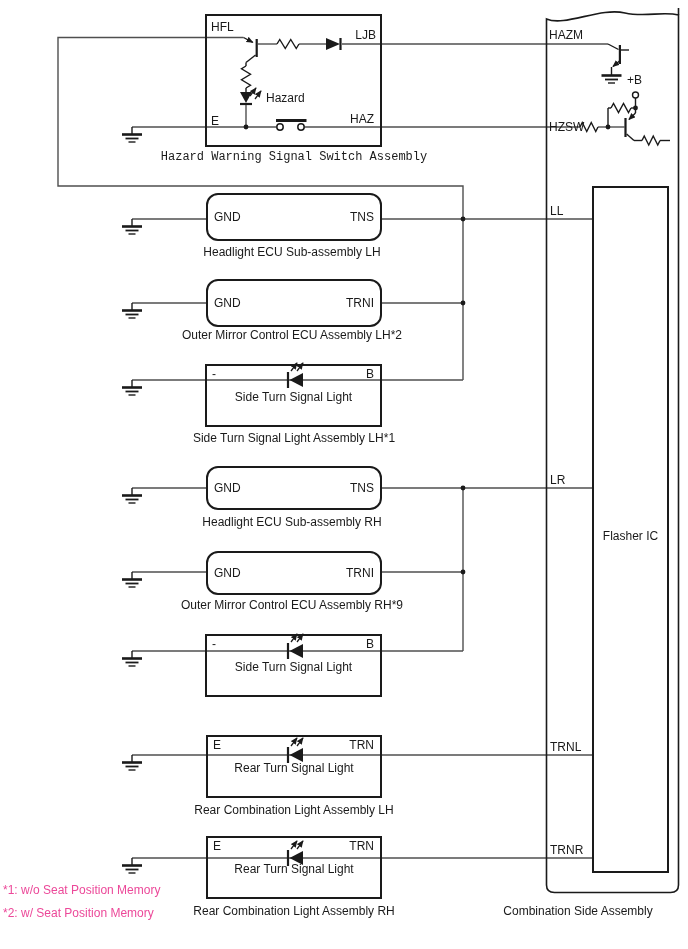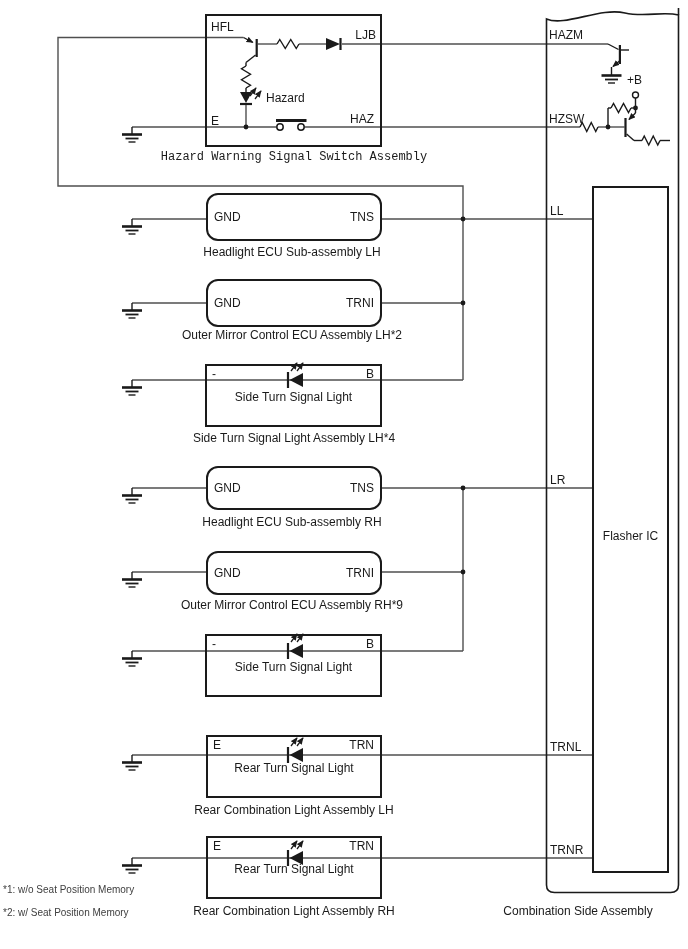--- a/index.html
+++ b/index.html
@@ -11,21 +11,21 @@
   .box{position:absolute;border:2px solid #1a1a1a;box-sizing:border-box;background:transparent;}
   .rounded{border-radius:12px;}
   .pin{position:absolute;font-size:12px;line-height:14px;white-space:nowrap;color:#1a1a1a;}
   .pin-left-mid{left:6px;top:50%;transform:translateY(-50%);}
   .pin-right-mid{right:6px;top:50%;transform:translateY(-50%);}
   .pin-left-top{left:5px;top:1px;}
   .pin-right-top{right:6px;top:1px;}
   .inner-label{position:absolute;left:50%;transform:translateX(-50%);top:24px;font-size:12px;white-space:nowrap;}
   .caption{position:absolute;transform:translateX(-50%);font-size:12px;line-height:14px;white-space:nowrap;color:#1a1a1a;}
   .floatlbl{position:absolute;font-size:12px;line-height:14px;white-space:nowrap;color:#1a1a1a;}
-  .footnote{position:absolute;left:3px;font-size:10px;line-height:14px;white-space:nowrap;color:#404040;}
+  .footnote{position:absolute;left:3px;font-size:12px;line-height:14px;white-space:nowrap;color:#ec4899;}
 </style>
 </head>
 <body>
 
 <div id="stage">
 
   <svg id="wires" viewBox="0 0 688 949" xmlns="http://www.w3.org/2000/svg">
     <defs>
       <marker id="ah" markerWidth="9" markerHeight="8" refX="6.2" refY="3" orient="auto" markerUnits="userSpaceOnUse">
         <path d="M0,0 L7,3 L0,6 Z" fill="#1a1a1a"></path>
@@ -180,21 +180,21 @@
     <span class="pin pin-left-mid">GND</span>
     <span class="pin pin-right-mid">TRNI</span>
   </div>
   <div class="caption" style="left:292px;top:328px;">Outer Mirror Control ECU Assembly LH*2</div>
 
   <div class="box" style="left:205px;top:364px;width:177px;height:63px;">
     <span class="pin pin-left-top">-</span>
     <span class="pin pin-right-top">B</span>
     <span class="inner-label">Side Turn Signal Light</span>
   </div>
-  <div class="caption" style="left:294px;top:431px;">Side Turn Signal Light Assembly LH*4</div>
+  <div class="caption" style="left:294px;top:431px;">Side Turn Signal Light Assembly LH*1</div>
 
   <div class="box rounded" style="left:206px;top:466px;width:176px;height:44px;">
     <span class="pin pin-left-mid">GND</span>
     <span class="pin pin-right-mid">TNS</span>
   </div>
   <div class="caption" style="left:292px;top:515px;">Headlight ECU Sub-assembly RH</div>
 
   <div class="box rounded" style="left:206px;top:551px;width:176px;height:44px;">
     <span class="pin pin-left-mid">GND</span>
     <span class="pin pin-right-mid">TRNI</span>
@@ -218,21 +218,21 @@
     <span class="pin pin-left-top">E</span>
     <span class="pin pin-right-top">TRN</span>
     <span class="inner-label">Rear Turn Signal Light</span>
   </div>
   <div class="caption" style="left:294px;top:904px;">Rear Combination Light Assembly RH</div>
 
   <div class="box" style="left:592px;top:186px;width:77px;height:687px;">
     <span class="pin" style="left:50%;transform:translateX(-50%);top:341px;">Flasher IC</span>
   </div>
   <div class="floatlbl" style="left:549px;top:28px;">HAZM</div>
-  <div class="floatlbl" style="left:549px;top:112px;">HZSW</div>
+  <div class="floatlbl" style="left:549px;top:120px;">HZSW</div>
   <div class="floatlbl" style="left:627px;top:73px;">+B</div>
   <div class="floatlbl" style="left:550px;top:204px;">LL</div>
   <div class="floatlbl" style="left:550px;top:473px;">LR</div>
   <div class="floatlbl" style="left:550px;top:740px;">TRNL</div>
   <div class="floatlbl" style="left:550px;top:843px;">TRNR</div>
   <div class="caption" style="left:578px;top:904px;">Combination Side Assembly</div>
 
   <div class="footnote" style="top:883px;">*1: w/o Seat Position Memory</div>
   <div class="footnote" style="top:906px;">*2: w/ Seat Position Memory</div>
 

